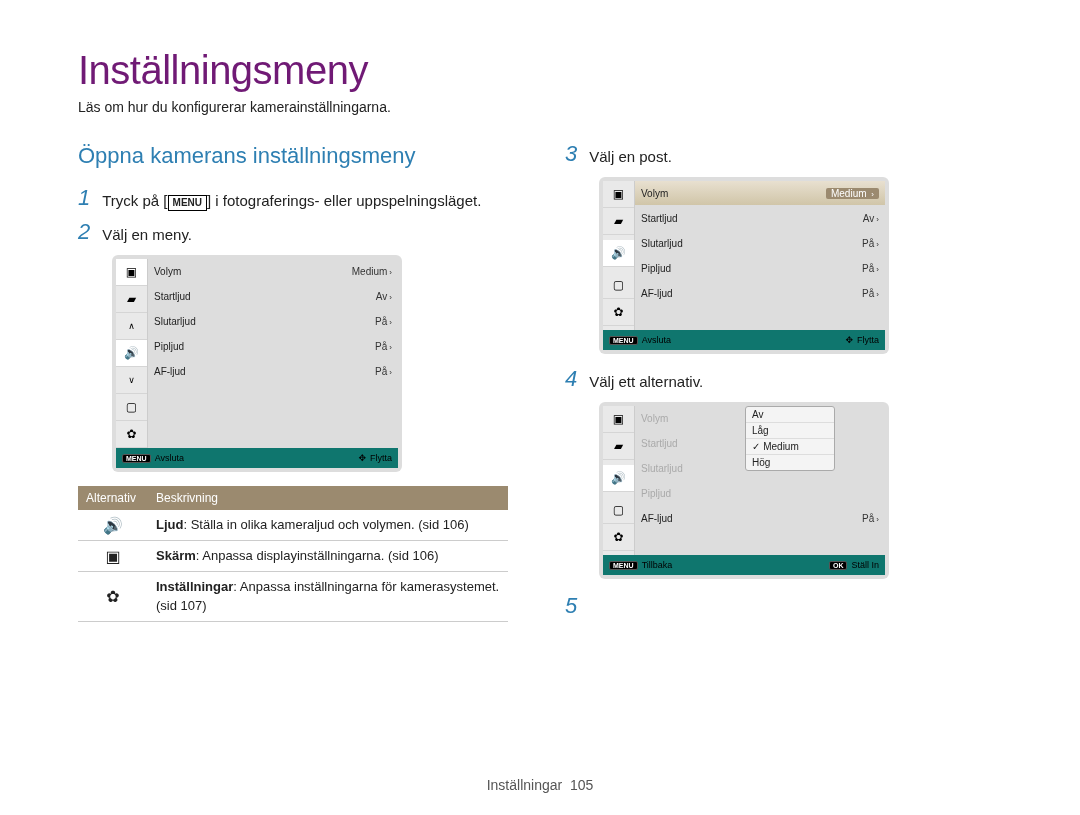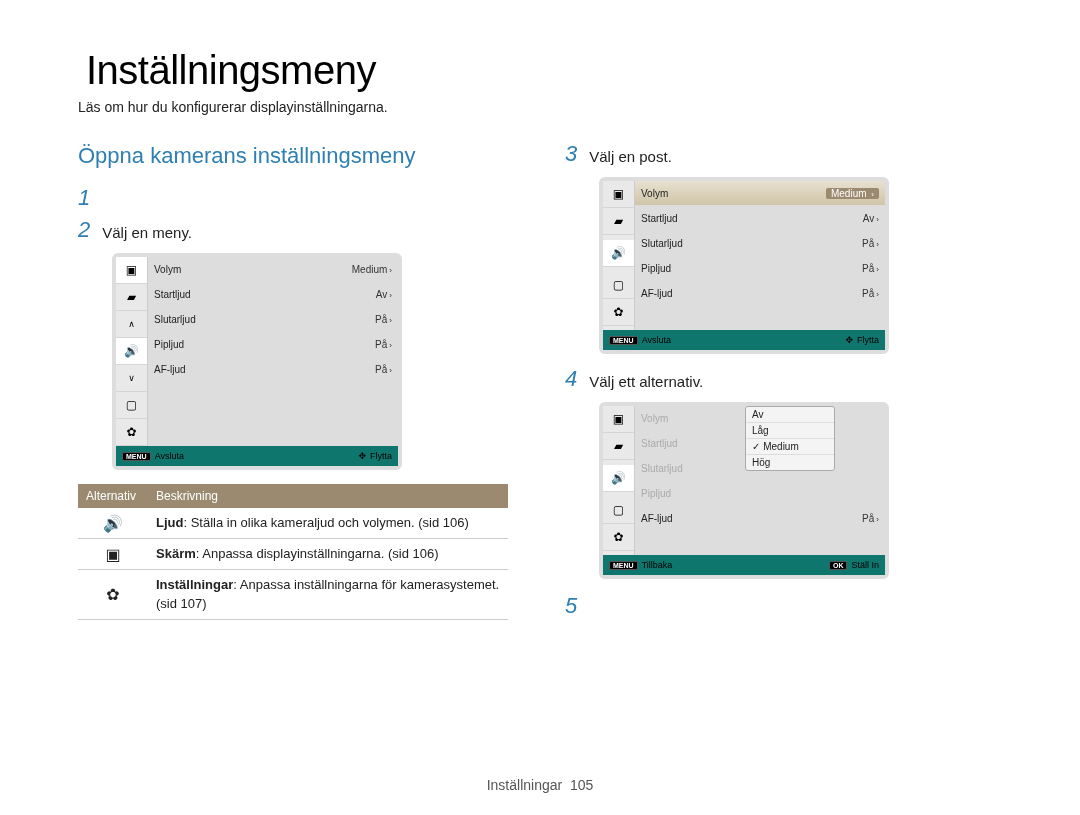--- a/index.html
+++ b/index.html
@@ -11,23 +11,23 @@
     font-family: Arial, Helvetica, sans-serif;
     color: #222;
     background: #fff;
     position: relative;
   }
   .page {
     padding: 48px 78px 0 78px;
   }
   .title {
     font-size: 40px;
-    color: #000000;
+    color: #701a75;
     font-weight: 400;
-    margin: 0 0 6px 8px;
+    margin: 0 0 6px 0;
     letter-spacing: -0.5px;
   }
   .subtitle {
     font-size: 14px;
     color: #222;
     margin: 0 0 28px 0;
   }
   .columns {
     display: flex;
     gap: 50px;
@@ -216,29 +216,32 @@
     text-align: center;
     font-size: 14px;
     color: #555;
   }
 </style>
 </head>
 <body>
 
 <div class="page">
   <h1 class="title">Inställningsmeny</h1>
-  <p class="subtitle">Läs om hur du konfigurerar displayinställningarna.</p>
+  <p class="subtitle">Läs om hur du konfigurerar kamerainställningarna.</p>
 
   <div class="columns">
 
     <div class="col">
       <h2 class="section-heading">Öppna kamerans inställningsmeny</h2>
 
       <div class="step">
         <div class="step-num">1</div>
+        <div class="step-text">
+          <span>Tryck på [</span><span class="menu-btn">MENU</span><span>] i fotograferings- eller uppspelningsläget.</span>
+        </div>
       </div>
 
       <div class="step">
         <div class="step-num">2</div>
         <div class="step-text">Välj en meny.</div>
       </div>
 
       <div class="camera-screen">
         <div class="camera-body">
           <div class="camera-rows">

